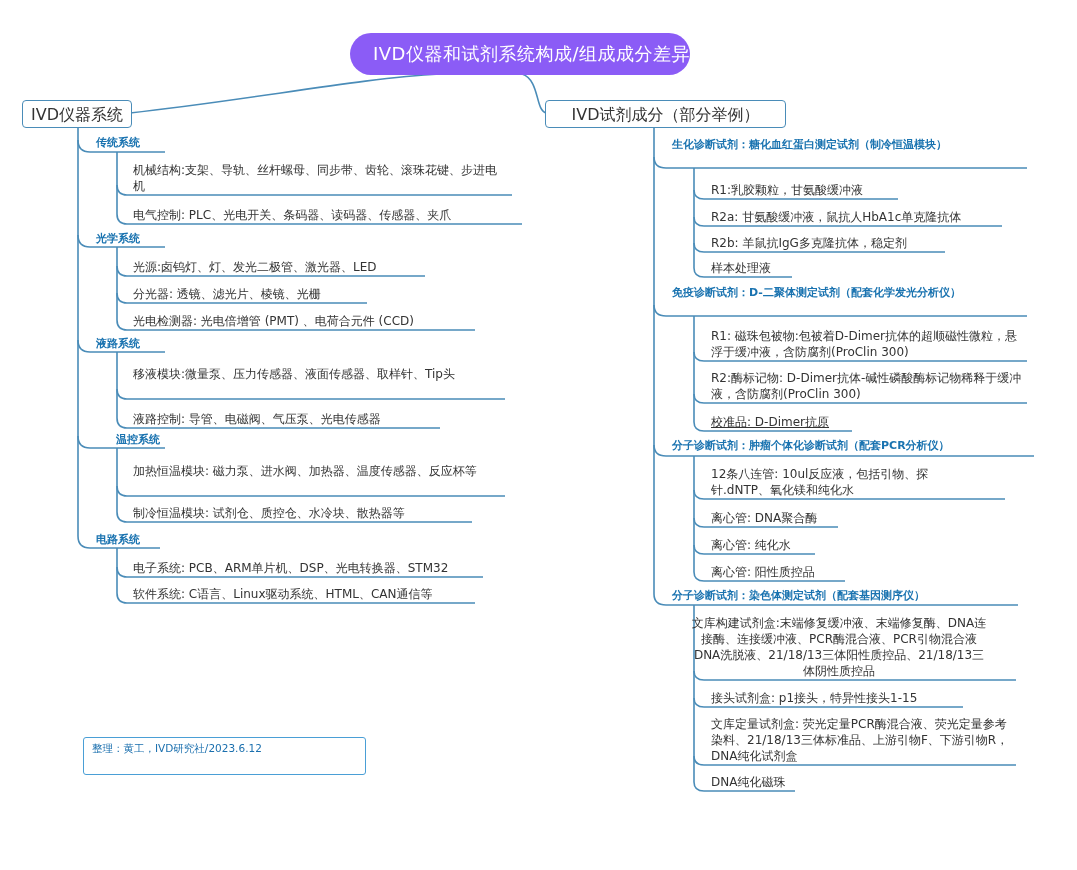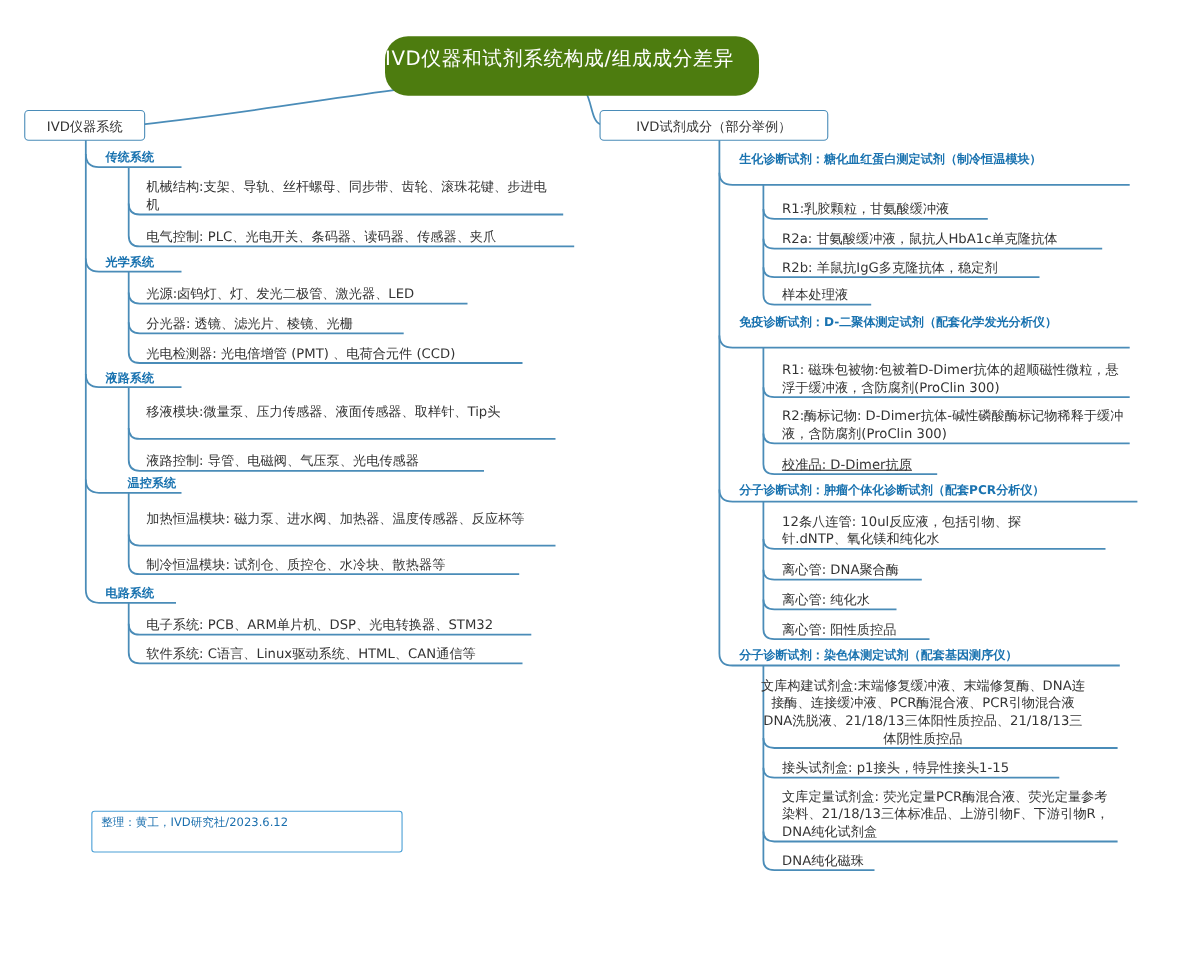--- a/index.html
+++ b/index.html
@@ -1,20 +1,20 @@
 <!DOCTYPE html>
 <html><head>
 <meta charset="utf-8">
 <style>
   html,body{margin:0;padding:0;background:#ffffff;}
   body{width:1077px;height:870px;position:relative;overflow:hidden;font-family:"DejaVu Sans","Liberation Sans",sans-serif;color:#333333;}
   .abs{position:absolute;}
   svg.lines{position:absolute;left:0;top:0;width:1077px;height:870px;pointer-events:none;}
-  .root{left:350px;top:33px;width:340px;height:54px;border-radius:21px;background:#4d7c0f;color:#ffffff;font-size:18px;line-height:42px;text-align:left;letter-spacing:0.5px;}
-  .branch{height:28px;border:1.5px solid #4a8cb8;border-radius:4px;background:#fff;font-size:12px;line-height:28px;text-align:center;color:#333;box-sizing:border-box;}
+  .root{left:350px;top:33px;width:340px;height:42px;border-radius:21px;background:#8b5cf6;color:#ffffff;font-size:18px;line-height:42px;text-align:right;letter-spacing:0.5px;}
+  .branch{height:28px;border:1.5px solid #4a8cb8;border-radius:4px;background:#fff;font-size:16px;line-height:28px;text-align:center;color:#333;box-sizing:border-box;}
   .cat{font-size:11px;font-weight:bold;color:#1a73b0;line-height:17px;}
   .leaf{font-size:12px;color:#333;line-height:16px;}
   .note{left:83px;top:737px;width:283px;height:38px;border:1.5px solid #4a9fd6;border-radius:3px;box-sizing:border-box;padding:3px 8px;font-size:10.5px;line-height:15px;color:#1a6fae;}
 </style>
 </head>
 <body>
 
 <svg class="lines" viewBox="0 0 1077 870">
   <g fill="none" stroke="#4a8cb8" stroke-width="1.6">
 
@@ -65,21 +65,21 @@
     <path d="M694 605 L694 671 Q694 680 704 680 L1016 680"></path>
     <path d="M694 671 L694 698 Q694 707 704 707 L963 707"></path>
     <path d="M694 698 L694 756 Q694 765 704 765 L1016 765"></path>
     <path d="M694 756 L694 782 Q694 791 704 791 L795 791"></path>
   </g>
 </svg>
 
 <div class="abs root"><span>IVD仪器和试剂系统构成/组成成分差异</span></div>
 
 <div class="abs branch" style="left:22px;top:100px;width:110px;"><span>IVD仪器系统</span></div>
-<div class="abs branch" style="left:545px;top:100px;width:208px;"><span>IVD试剂成分（部分举例）</span></div>
+<div class="abs branch" style="left:545px;top:100px;width:241px;"><span>IVD试剂成分（部分举例）</span></div>
 
 <div class="abs cat" style="left:96px;top:134px;">传统系统</div>
 <div class="abs leaf" style="left:133px;top:162px;width:375px;">机械结构:支架、导轨、丝杆螺母、同步带、齿轮、滚珠花键、步进电机</div>
 <div class="abs leaf" style="left:133px;top:207px;">电气控制: PLC、光电开关、条码器、读码器、传感器、夹爪</div>
 
 <div class="abs cat" style="left:96px;top:230px;">光学系统</div>
 <div class="abs leaf" style="left:133px;top:259px;">光源:卤钨灯、灯、发光二极管、激光器、LED</div>
 <div class="abs leaf" style="left:133px;top:286px;">分光器: 透镜、滤光片、棱镜、光栅</div>
 <div class="abs leaf" style="left:133px;top:313px;">光电检测器: 光电倍增管 (PMT) 、电荷合元件 (CCD)</div>
 

